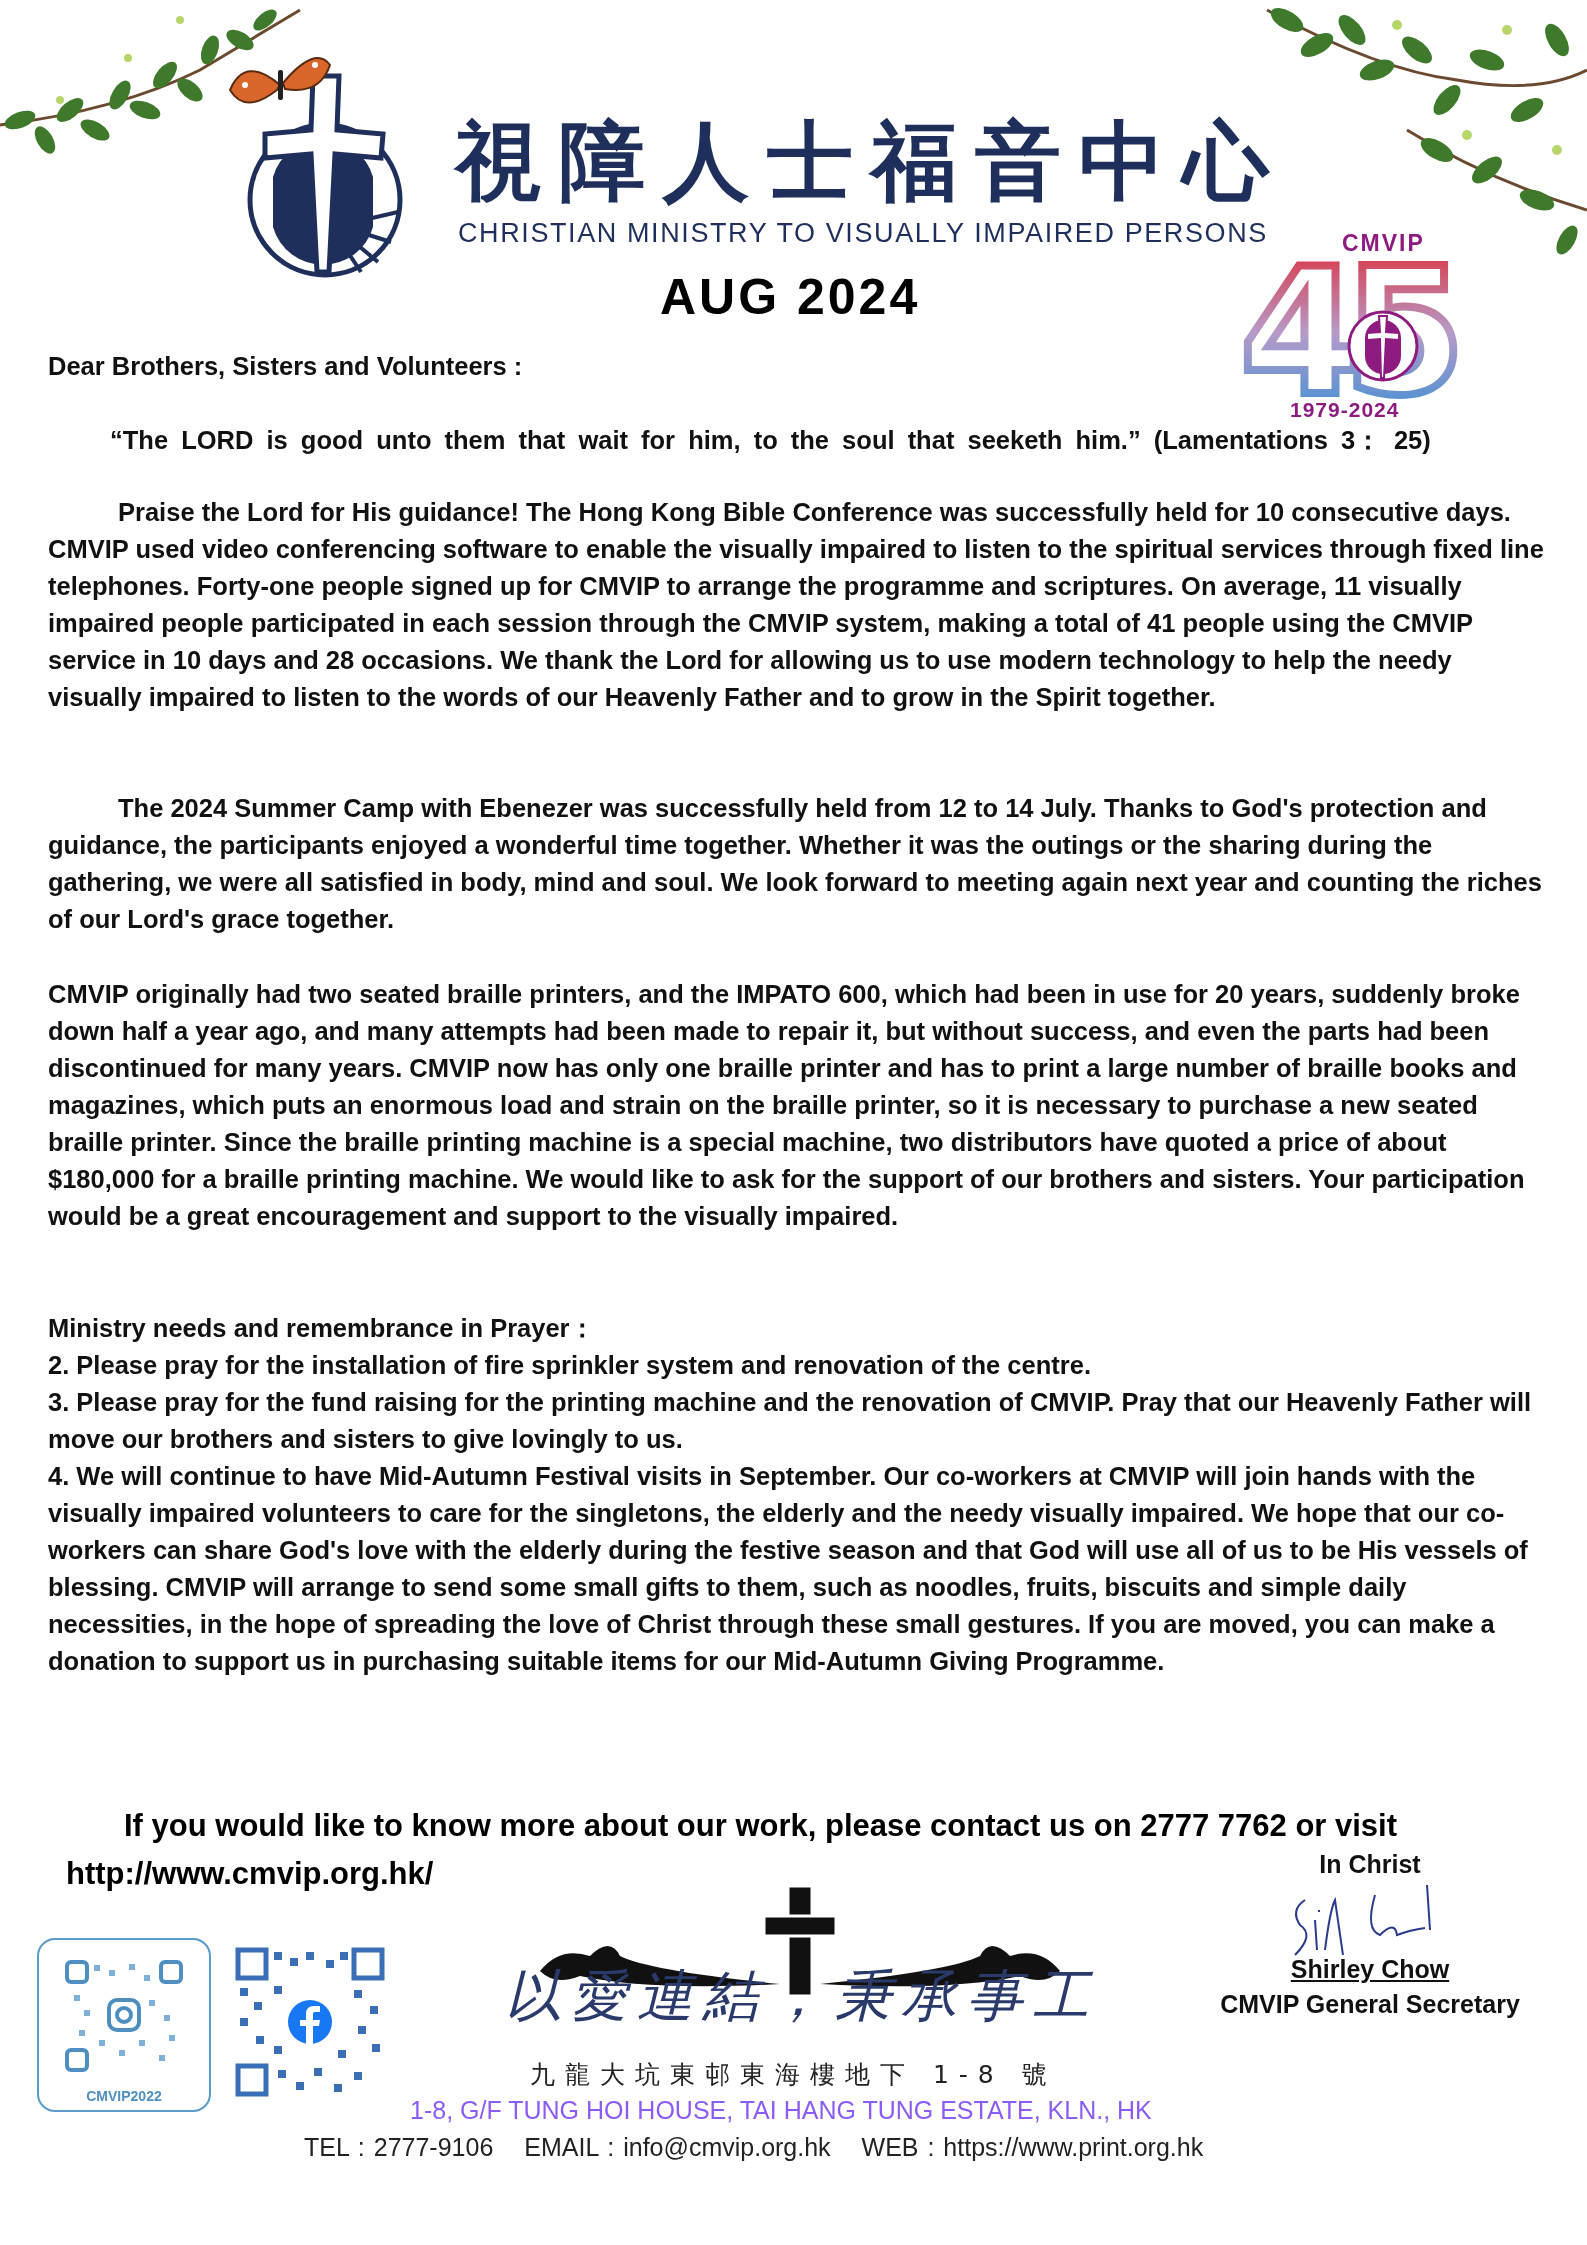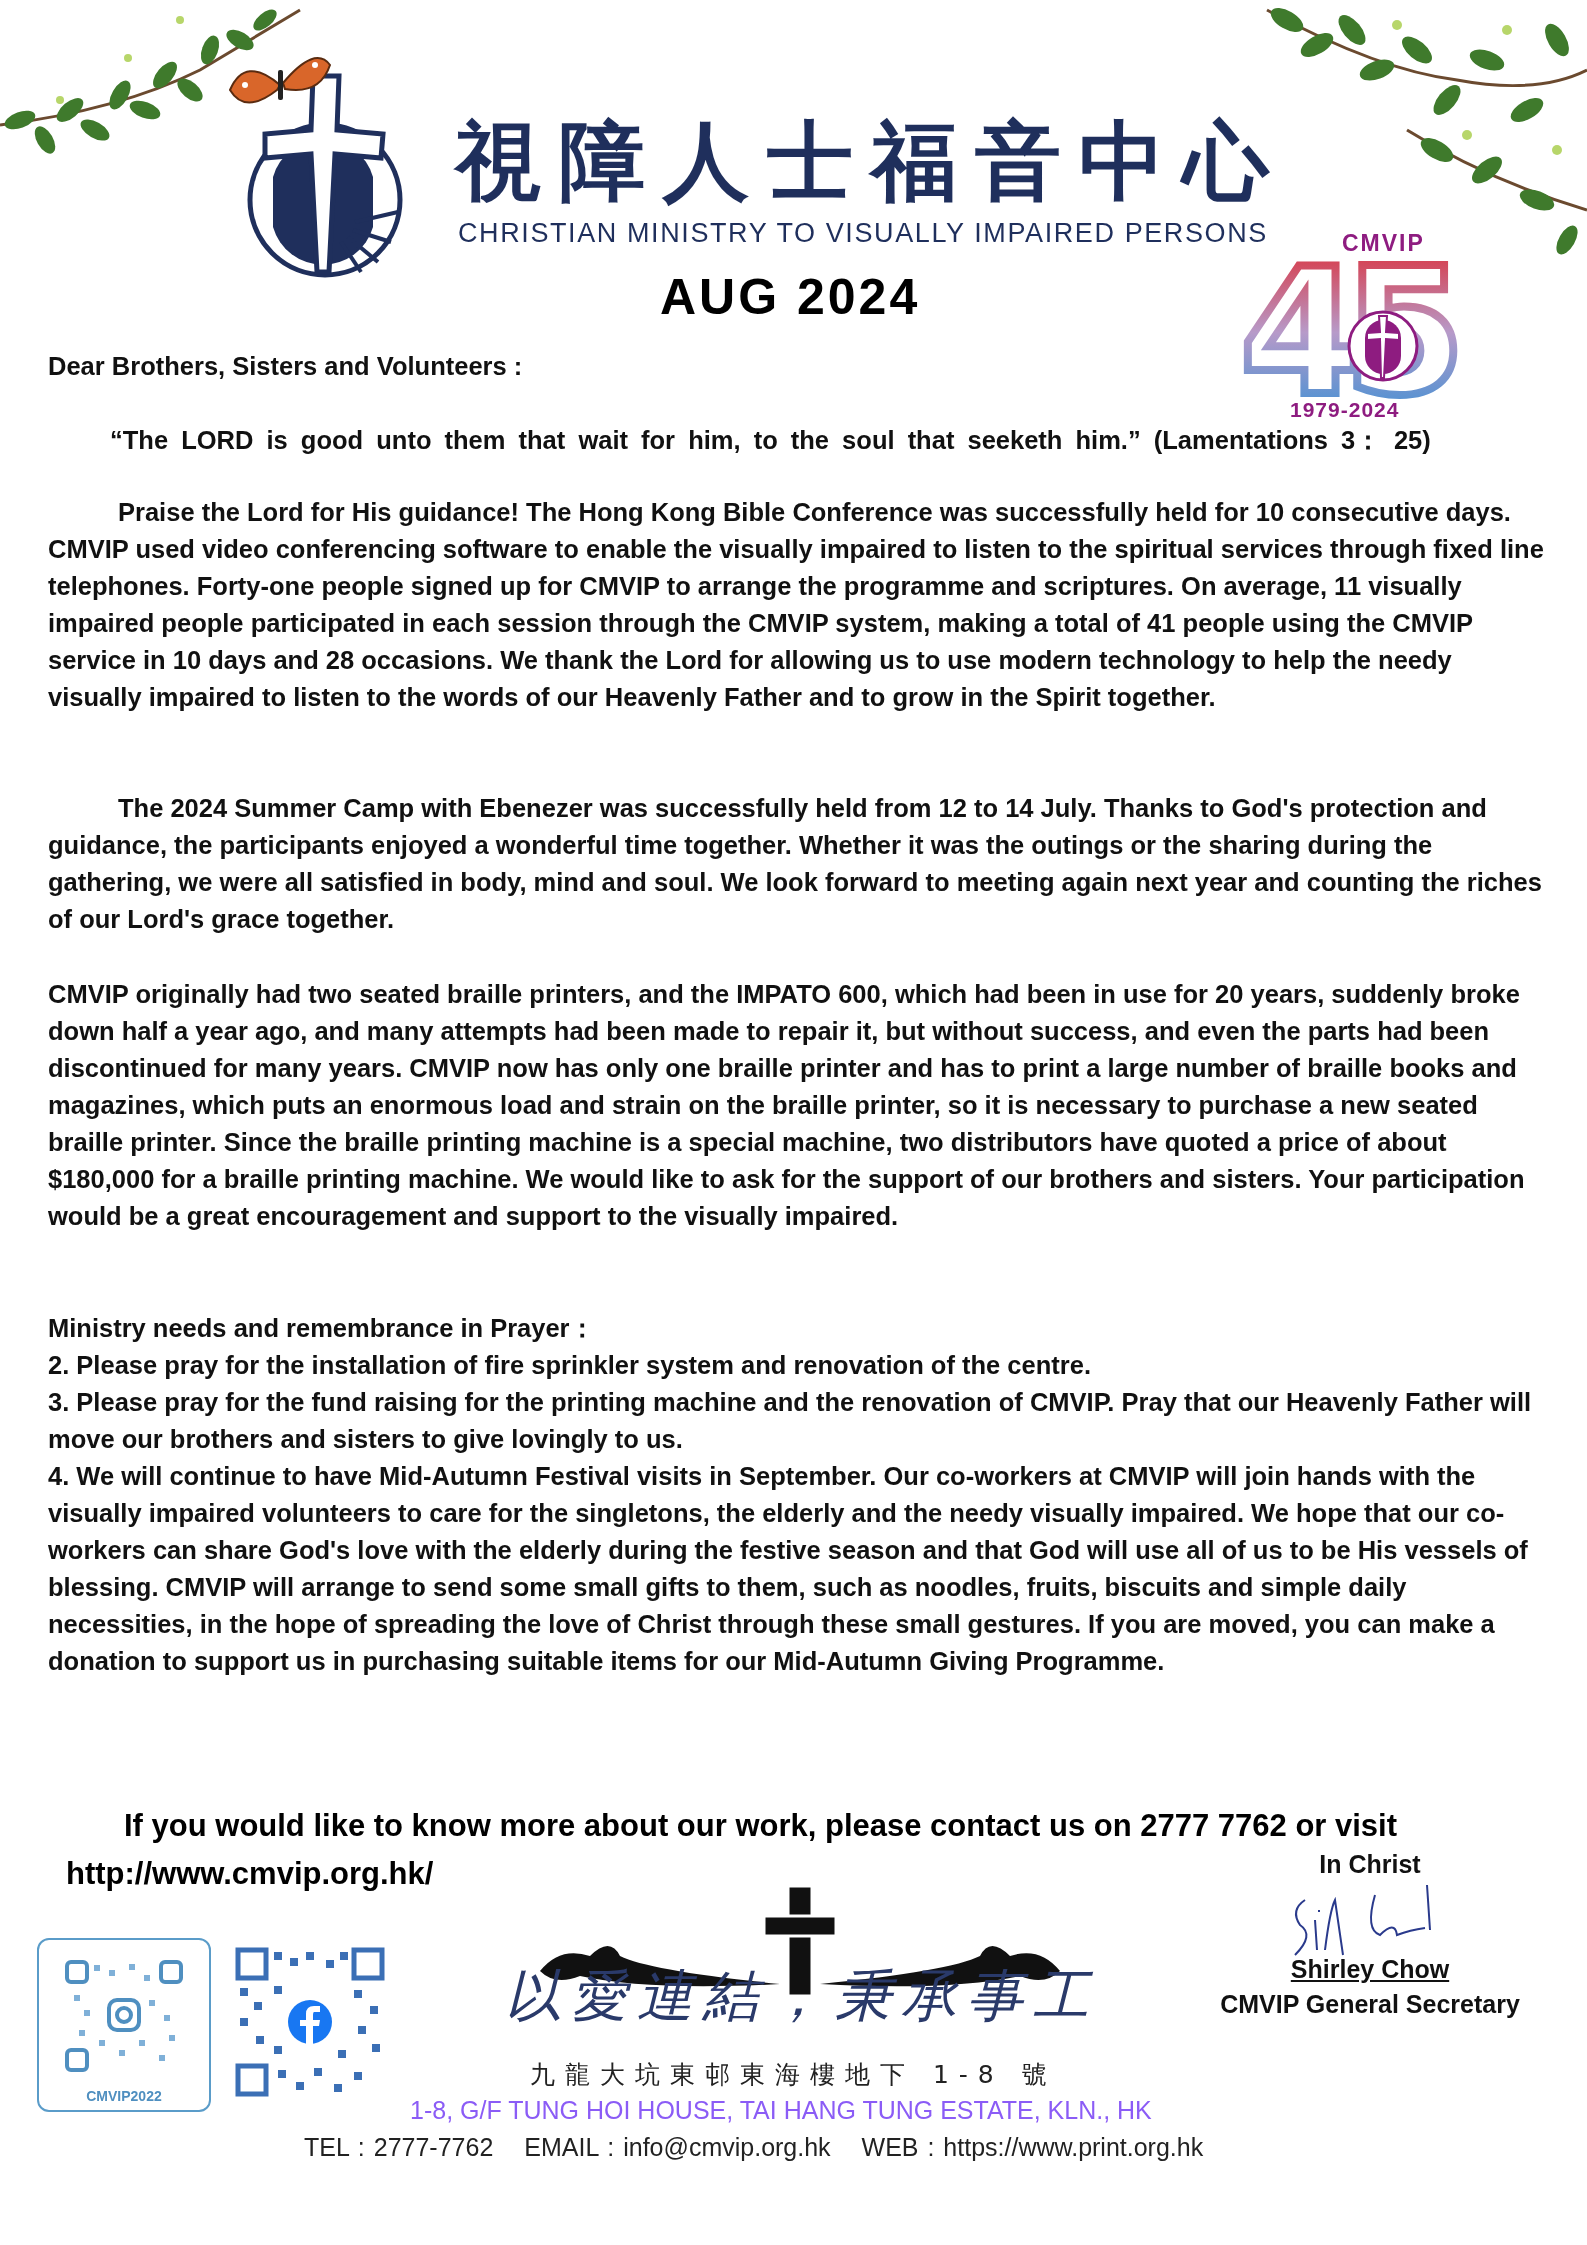--- a/index.html
+++ b/index.html
@@ -44,21 +44,21 @@
 
   .signoff { position: absolute; left: 1200px; top: 1850px; width: 340px; text-align: center;
              font-size: 25px; font-weight: bold; }
   .signoff .in-christ { position: absolute; left: 0; right: 0; top: 0; }
   .signoff .signature { position: absolute; left: 85px; top: 30px; width: 180px; height: 95px; }
   .signoff .name { position: absolute; left: 0; right: 0; top: 105px; text-decoration: underline; }
   .signoff .role { position: absolute; left: 0; right: 0; top: 140px; }
 
   
   .qr-insta { position: absolute; left: 37px; top: 1938px; width: 170px; height: 170px;
-              border: 2px solid #5a9cc9; border-radius: 12px; background: #fff; }
+              border: 2px solid #5a9cc9; border-radius: 18px; background: #fff; }
   .qr-insta .cap { position: absolute; bottom: 6px; left: 0; right: 0; text-align: center;
                    color: #4f8fc0; font-size: 14px; font-weight: bold; }
   .qr-fb { position: absolute; left: 234px; top: 1946px; width: 152px; height: 152px; }
 
   .motto { position: absolute; left: 500px; top: 1876px; width: 600px; height: 160px; }
   .motto-text { position: absolute; left: 505px; top: 1968px; font-size: 56px; color: #2a3a6a;
                 font-family: "DejaVu Serif", serif; letter-spacing: 10px; line-height: 1; font-style: italic; }
   .addr-zh { position: absolute; left: 530px; top: 2058px; font-size: 25px; letter-spacing: 10px; color: #222;
              font-family: "DejaVu Sans", sans-serif; }
   .addr-en { position: absolute; left: 410px; top: 2096px; font-size: 25px; color: #8b5cf6; }
@@ -252,16 +252,16 @@
   <rect x="288" y="10" width="24" height="110" fill="#111" stroke="#fff" stroke-width="3"></rect>
   <rect x="264" y="40" width="72" height="20" fill="#111" stroke="#fff" stroke-width="3"></rect>
   <path d="M40 95 Q60 70 90 80 Q110 60 120 80 Q150 95 280 108 Q150 115 80 100 Q55 110 40 95 Z" fill="#111"></path>
   <path d="M560 95 Q540 70 510 80 Q490 60 480 80 Q450 95 320 108 Q450 115 520 100 Q545 110 560 95 Z" fill="#111"></path>
 </svg>
 <div class="motto-text">以愛連結，秉承事工</div>
 
 <div class="addr-zh">九龍大坑東邨東海樓地下 1-8 號</div>
 <div class="addr-en">1-8, G/F TUNG HOI HOUSE, TAI HANG TUNG ESTATE, KLN., HK</div>
 <div class="contact-line">
-  <span>TEL : 2777-7762</span>
+  <span>TEL : 2777-9106</span>
   <span>EMAIL : info@cmvip.org.hk</span>
   <span>WEB : https://www.print.org.hk</span>
 </div>
 
 </body></html>

